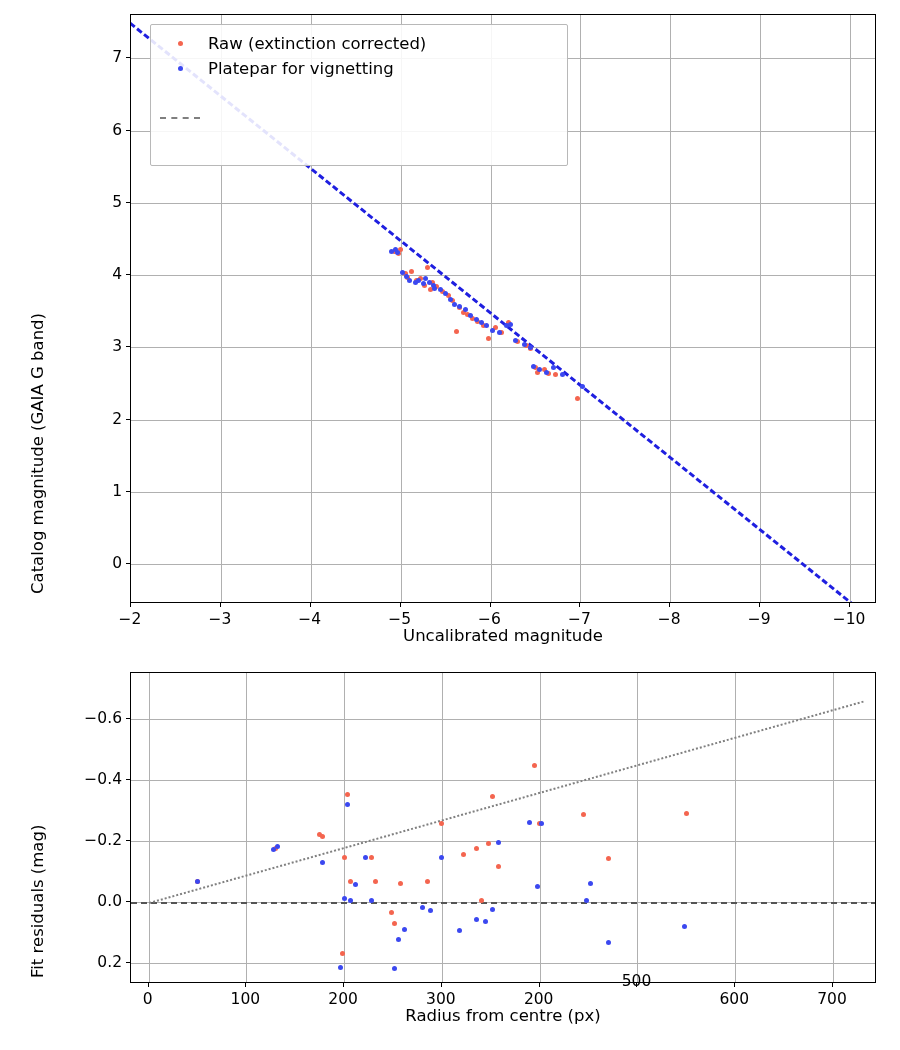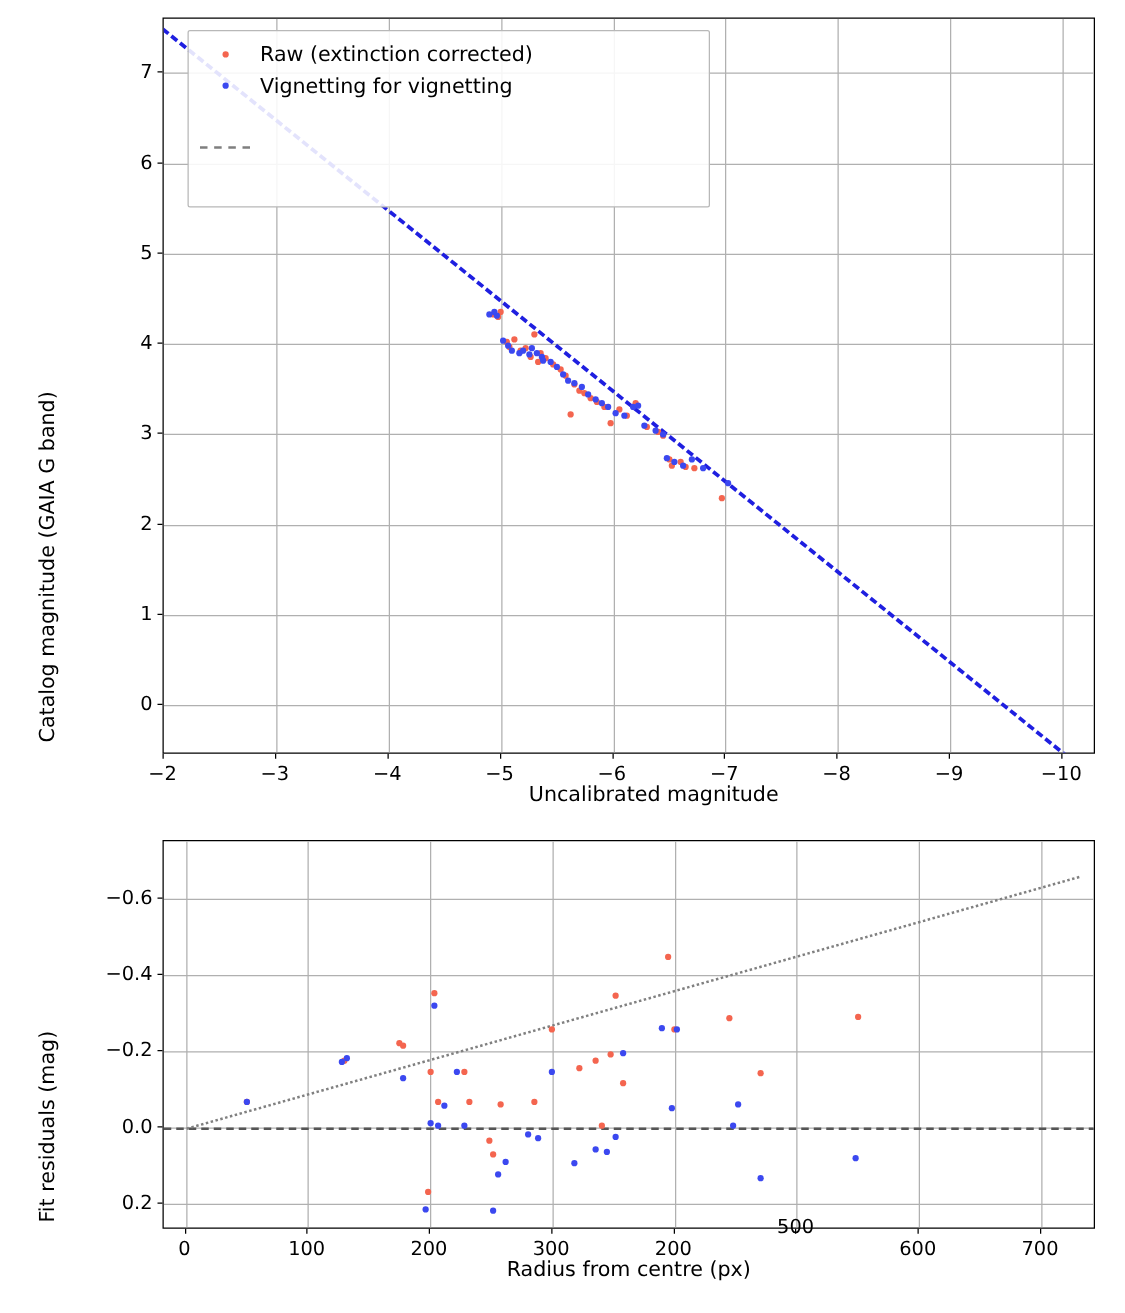--- a/index.html
+++ b/index.html
@@ -236,34 +236,34 @@
         <div class="pt pt-blue" style="left: 422.434px; top: 352.677px;"></div>
         <div class="pt pt-blue" style="left: 431.422px; top: 359.904px;"></div>
         <div class="pt pt-blue" style="left: 451.195px; top: 371.467px;"></div>
         <div class="pt pt-blue" style="left: 264.246px; top: 234.155px;"></div>
         <div class="pt pt-blue" style="left: 303.793px; top: 273.18px;"></div>
         <div class="pt pt-blue" style="left: 379.292px; top: 309.315px;"></div>
       </div>
 
     <div class="axis-title axis-title-y" style="left:28px; top:594px; transform: rotate(-90deg);">Catalog magnitude (GAIA G band)</div>
 
-    <div class="axis-title axis-title-x" style="left:503px; top:626px;margin-left:20px;">Uncalibrated magnitude</div>
+    <div class="axis-title axis-title-x" style="left:503px; top:626px;">Uncalibrated magnitude</div>
 
     <div class="legend" style="left:150px; top:24px; width:418px;">
       <div class="legend-row">
         <span class="legend-marker">
           <span class="legend-dot" style="background:#f4654f;"></span>
         </span>
         <span class="legend-text">Raw (extinction corrected)</span>
       </div>
       <div class="legend-row">
         <span class="legend-marker">
           <span class="legend-dot" style="background:#3b48f0;"></span>
         </span>
-        <span class="legend-text">Vignetting for vignetting</span>
+        <span class="legend-text">Platepar for vignetting</span>
       </div>
       <div class="legend-row multi" style="padding-top:4px; padding-bottom:4px;">
         <span class="legend-marker" style="height:69px;">
           <span class="legend-dash" style="top:32px;"></span>
         </span>
       </div>
     </div>
   <div class="tick tick-x" style="left: 130px; top: 603px;"></div>
       <div class="ticklabel ticklabel-x" style="left: 130px; top: 610px;">−2</div>
       <div class="tick tick-x" style="left: 219.88px; top: 603px;"></div>

